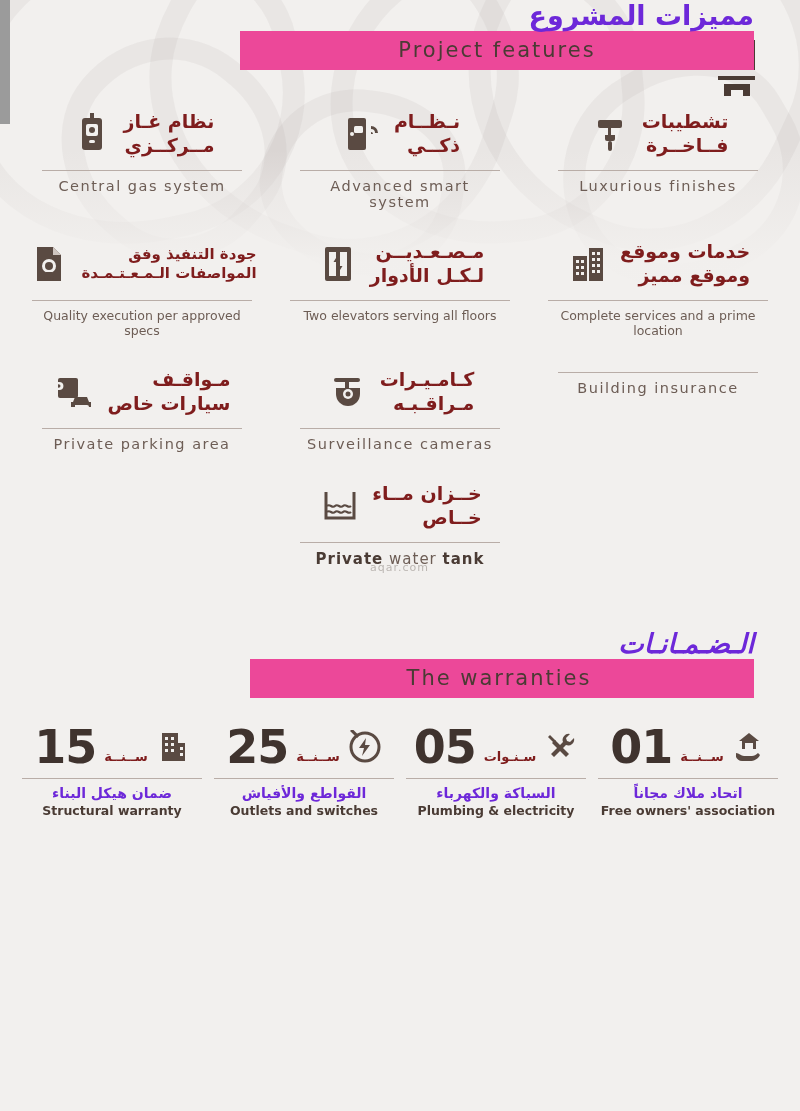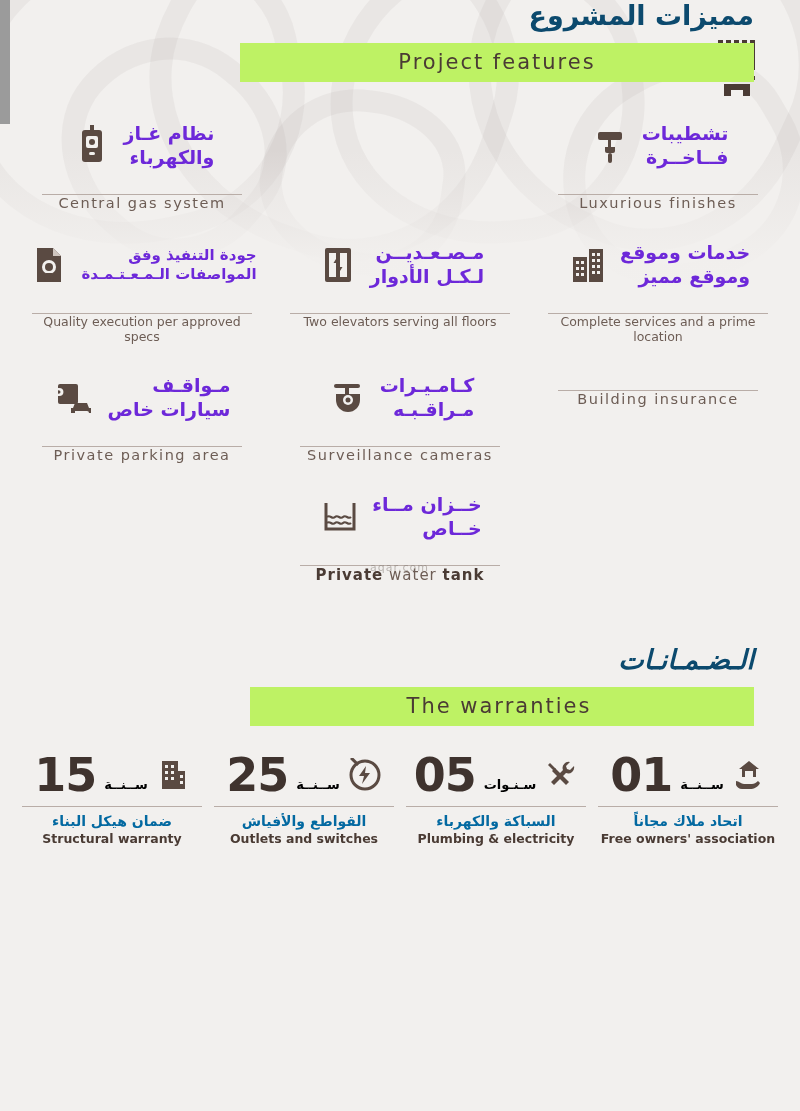--- a/index.html
+++ b/index.html
@@ -50,28 +50,27 @@
 
   
   .section-head{
     position:relative;
     padding-right:46px;
   }
   .head-ar{
     text-align:right;
     font-size:27px;
     font-weight:bold;
-    color:#0c4a6e;
+    color:#6d28d9;
     letter-spacing:1px;
     margin:0;
   }
   .head-en-band{
-    margin-top:12px;
     margin-left:240px;
-    background:#bef264;
+    background:#ec4899;
     color:#4a3b34;
     font-size:21px;
     letter-spacing:2px;
     text-align:center;
     padding:7px 14px 8px 14px;
   }
 
   
   .features{
     margin-top:36px;
@@ -96,29 +95,30 @@
     justify-content:center;
     gap:10px;
     direction:rtl;
     min-height:56px;
   }
   .far-text{
     direction:rtl;
     text-align:right;
     font-size:19px;
     font-weight:bold;
-    color:#6d28d9;
+    color:#7f1d1d;
     line-height:1.25;
     letter-spacing:1px;
   }
   .far-text.small{font-size:15px;}
   .ficon{width:44px;height:44px;flex:none;color:#5a4a42;}
   .fen{
-    margin-top:20px;
+    margin-top:8px;
     border-top:1.5px solid #b9ada7;
+    padding-top:7px;
     font-size:14.5px;
     letter-spacing:1.5px;
     color:#6d5d55;
     width:200px;
   }
   .fen.tight{letter-spacing:0;font-size:12.5px;width:220px;}
   .fen.bold-mix{font-size:15px;letter-spacing:1px;}
   .fen b{font-weight:bold;color:#4a3b34;}
 
   
@@ -144,37 +144,37 @@
   .witem{width:180px;text-align:center;}
   .wtop{
     display:flex;
     align-items:center;
     justify-content:center;
     gap:8px;
     direction:rtl;
   }
   .wicon{width:34px;height:34px;color:#5a4a42;flex:none;}
   .wunit{
-    font-size:13px;color:#000000;letter-spacing:2px;font-weight:bold;
+    font-size:13px;color:#7f1d1d;letter-spacing:2px;font-weight:bold;
     align-self:flex-end;
     padding-bottom:6px;
   }
   .wnum{
     font-size:46px;
     font-weight:bold;
     color:#3f332e;
     line-height:1;
     letter-spacing:-1px;
   }
   .wtext{
     margin-top:8px;
     border-top:1.5px solid #b9ada7;
     padding-top:6px;
   }
-  .wtext .ar{font-size:14px;font-weight:bold;color:#0369a1;direction:rtl;}
+  .wtext .ar{font-size:14px;font-weight:bold;color:#6d28d9;direction:rtl;}
   .wtext .en{font-size:12.5px;color:#4a3b34;margin-top:2px;font-weight:bold;}
 </style>
 </head>
 <body>
 
 <div class="bg-deco">
   <div class="blob b1"></div>
   <div class="blob b2"></div>
   <div class="blob b3"></div>
   <div class="blob b4"></div>
@@ -208,37 +208,57 @@
   </div>
 
   <div class="features">
 
     <div class="frow">
 
       <div class="fitem">
         <div class="ficon-row">
           <div class="far-text">
             <div>نظام غـاز</div>
-            <div>والكهرباء</div>
+            <div>مــركــزي</div>
           </div>
           <span class="ficon">
             <svg viewBox="0 0 44 44" width="44" height="44">
                 <g fill="#5a4a42">
               <rect x="12" y="6" width="20" height="32" rx="3"></rect>
               <rect x="16" y="12" width="12" height="12" rx="2" fill="#f2f0ee"></rect>
               <circle cx="22" cy="18" r="3" fill="#5a4a42"></circle>
               <rect x="19" y="28" width="6" height="3" rx="1.5" fill="#f2f0ee"></rect>
               <rect x="20" y="1" width="4" height="6"></rect>
             </g>
               </svg>
           </span>
         </div>
         <div class="fen">Central gas system</div>
       </div>
 
+      <div class="fitem">
+        <div class="ficon-row">
+          <div class="far-text">
+            <div>نـظــام</div>
+            <div>ذكــي</div>
+          </div>
+          <span class="ficon">
+            <svg viewBox="0 0 44 44" width="44" height="44">
+                <g fill="#5a4a42">
+              <rect x="8" y="6" width="18" height="32" rx="2"></rect>
+              <circle cx="12" cy="22" r="2" fill="#f2f0ee"></circle>
+              <rect x="14" y="14" width="9" height="7" rx="1.5" fill="#f2f0ee"></rect>
+              <path d="M31 14a7 7 0 0 1 7 7h-3a4 4 0 0 0-4-4z"></path>
+              <path d="M31 20a2 2 0 0 1 2 2h-2z"></path>
+            </g>
+              </svg>
+          </span>
+        </div>
+        <div class="fen">Advanced smart system</div>
+      </div>
 
       <div class="fitem">
         <div class="ficon-row">
           <div class="far-text">
             <div>تشطيبات</div>
             <div>فــاخــرة</div>
           </div>
           <span class="ficon">
             <svg viewBox="0 0 44 44" width="44" height="44">
                 <g fill="#5a4a42">

